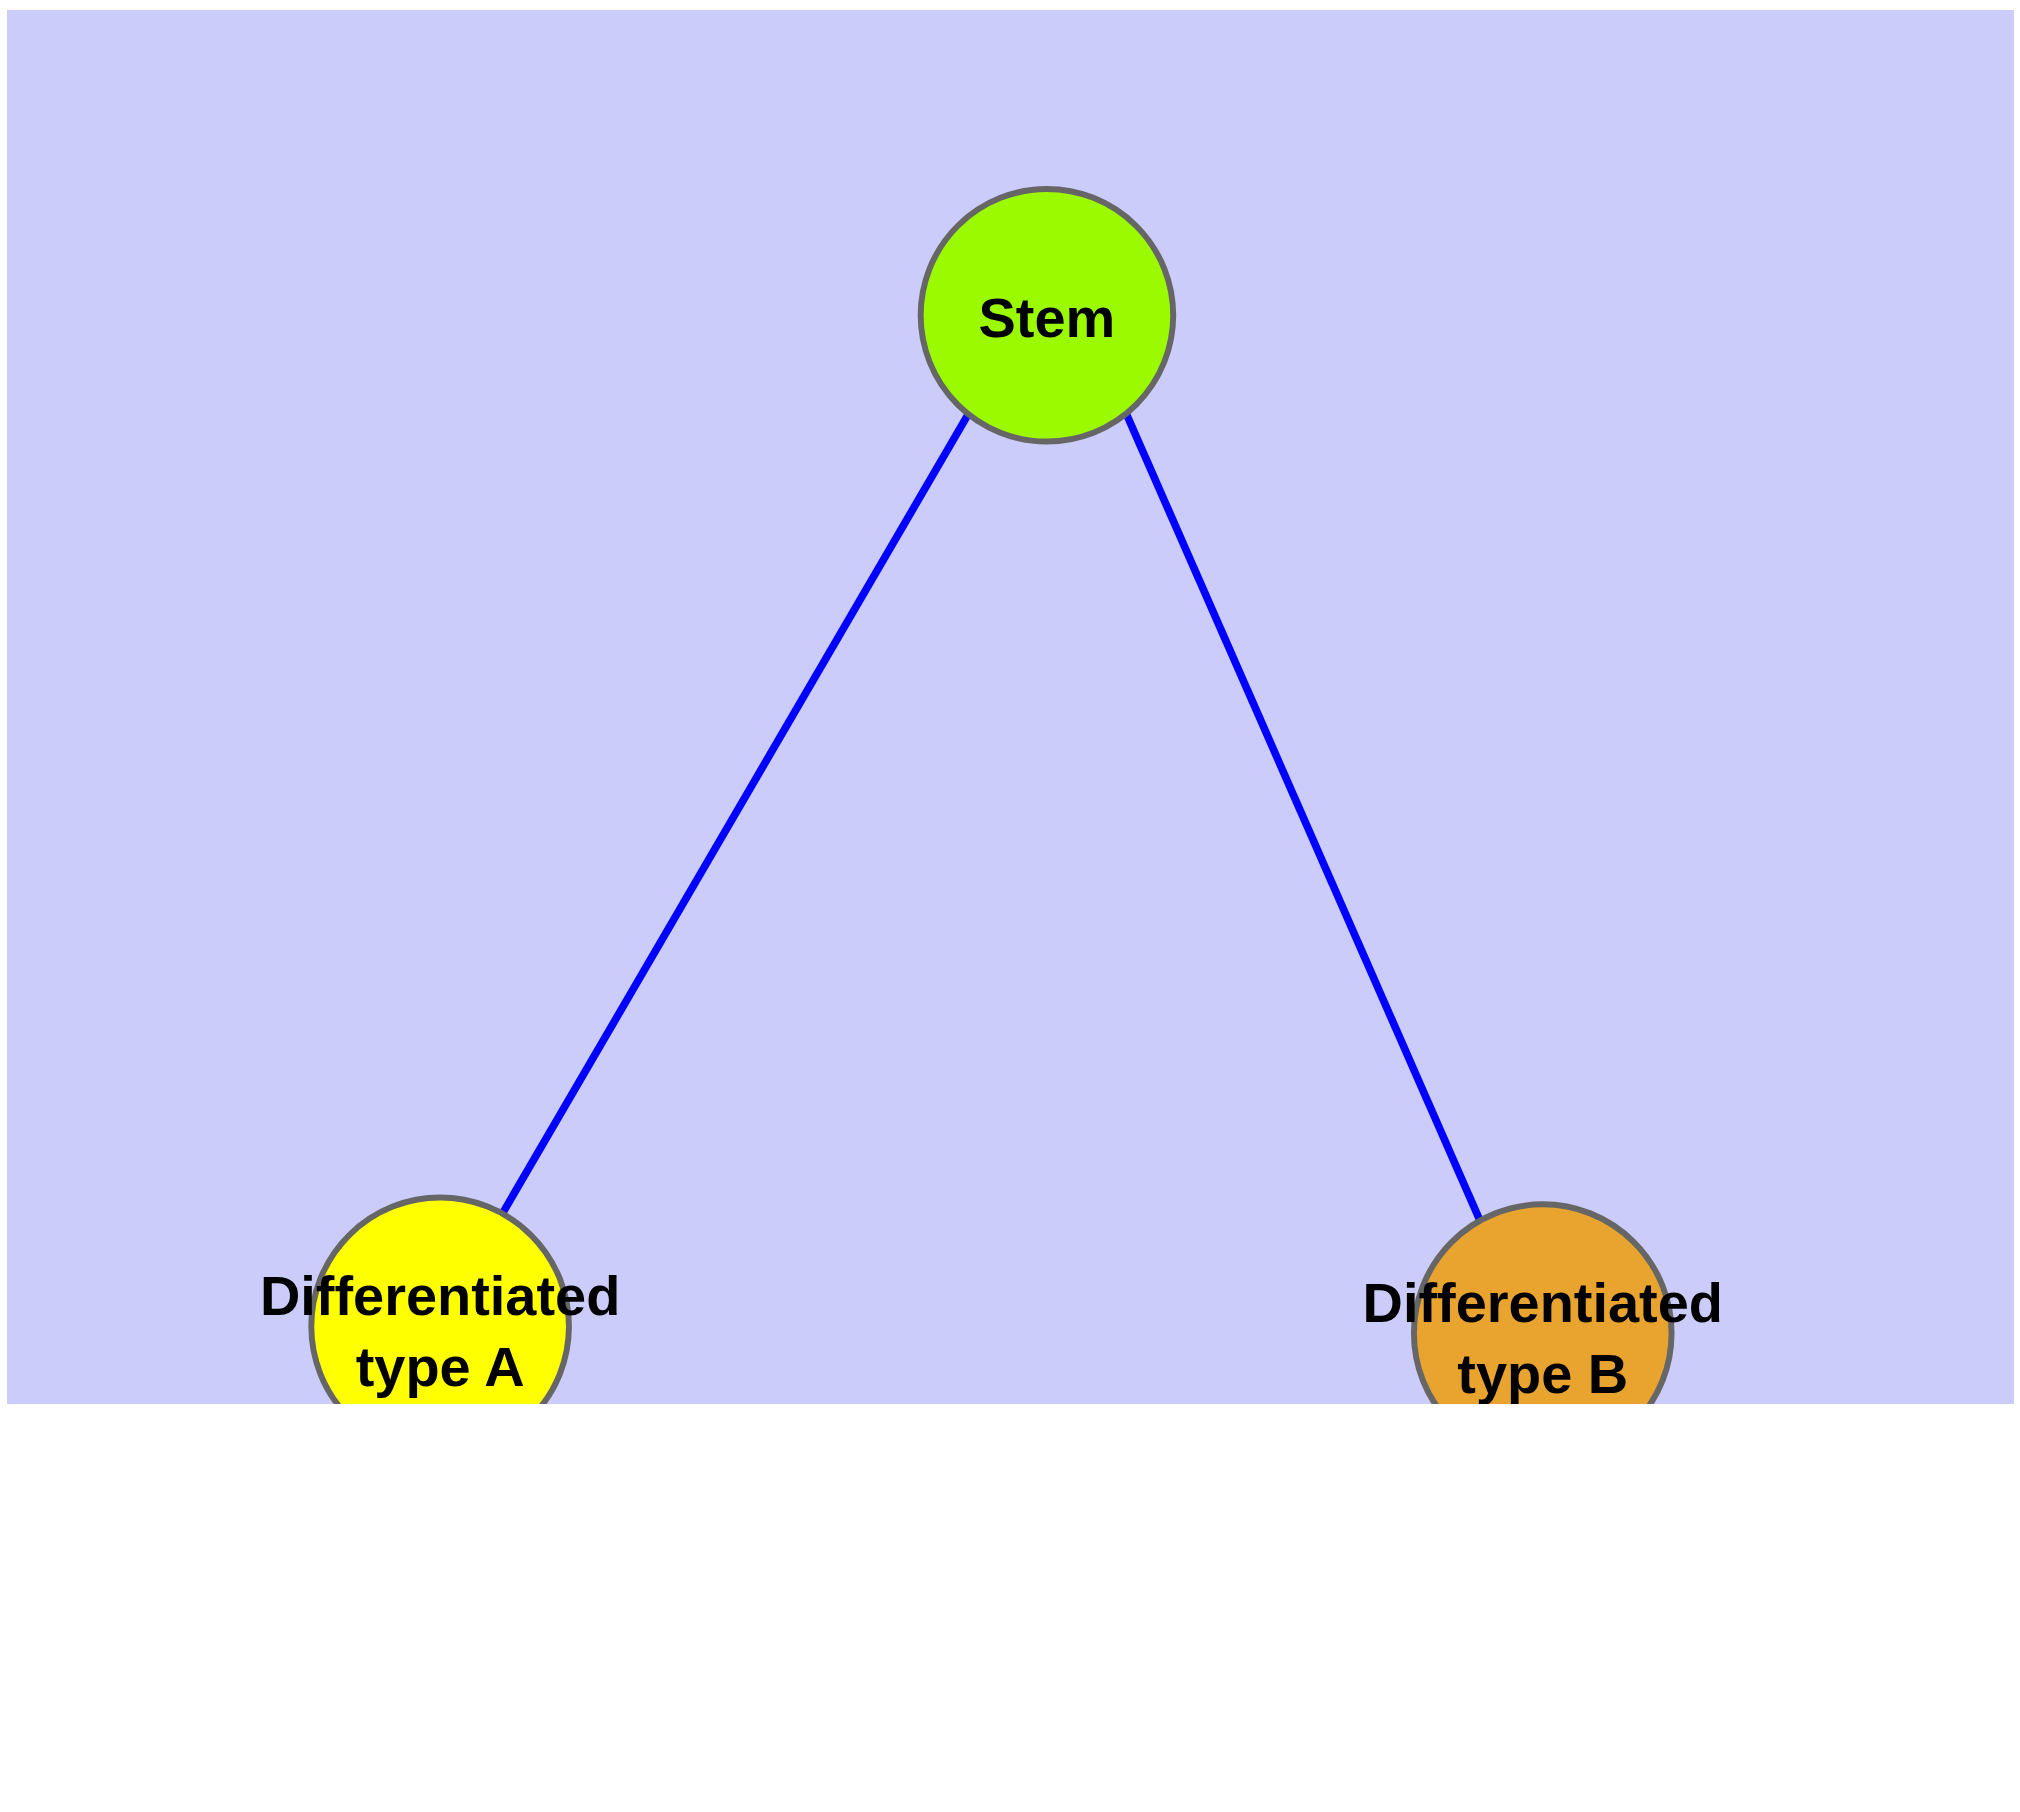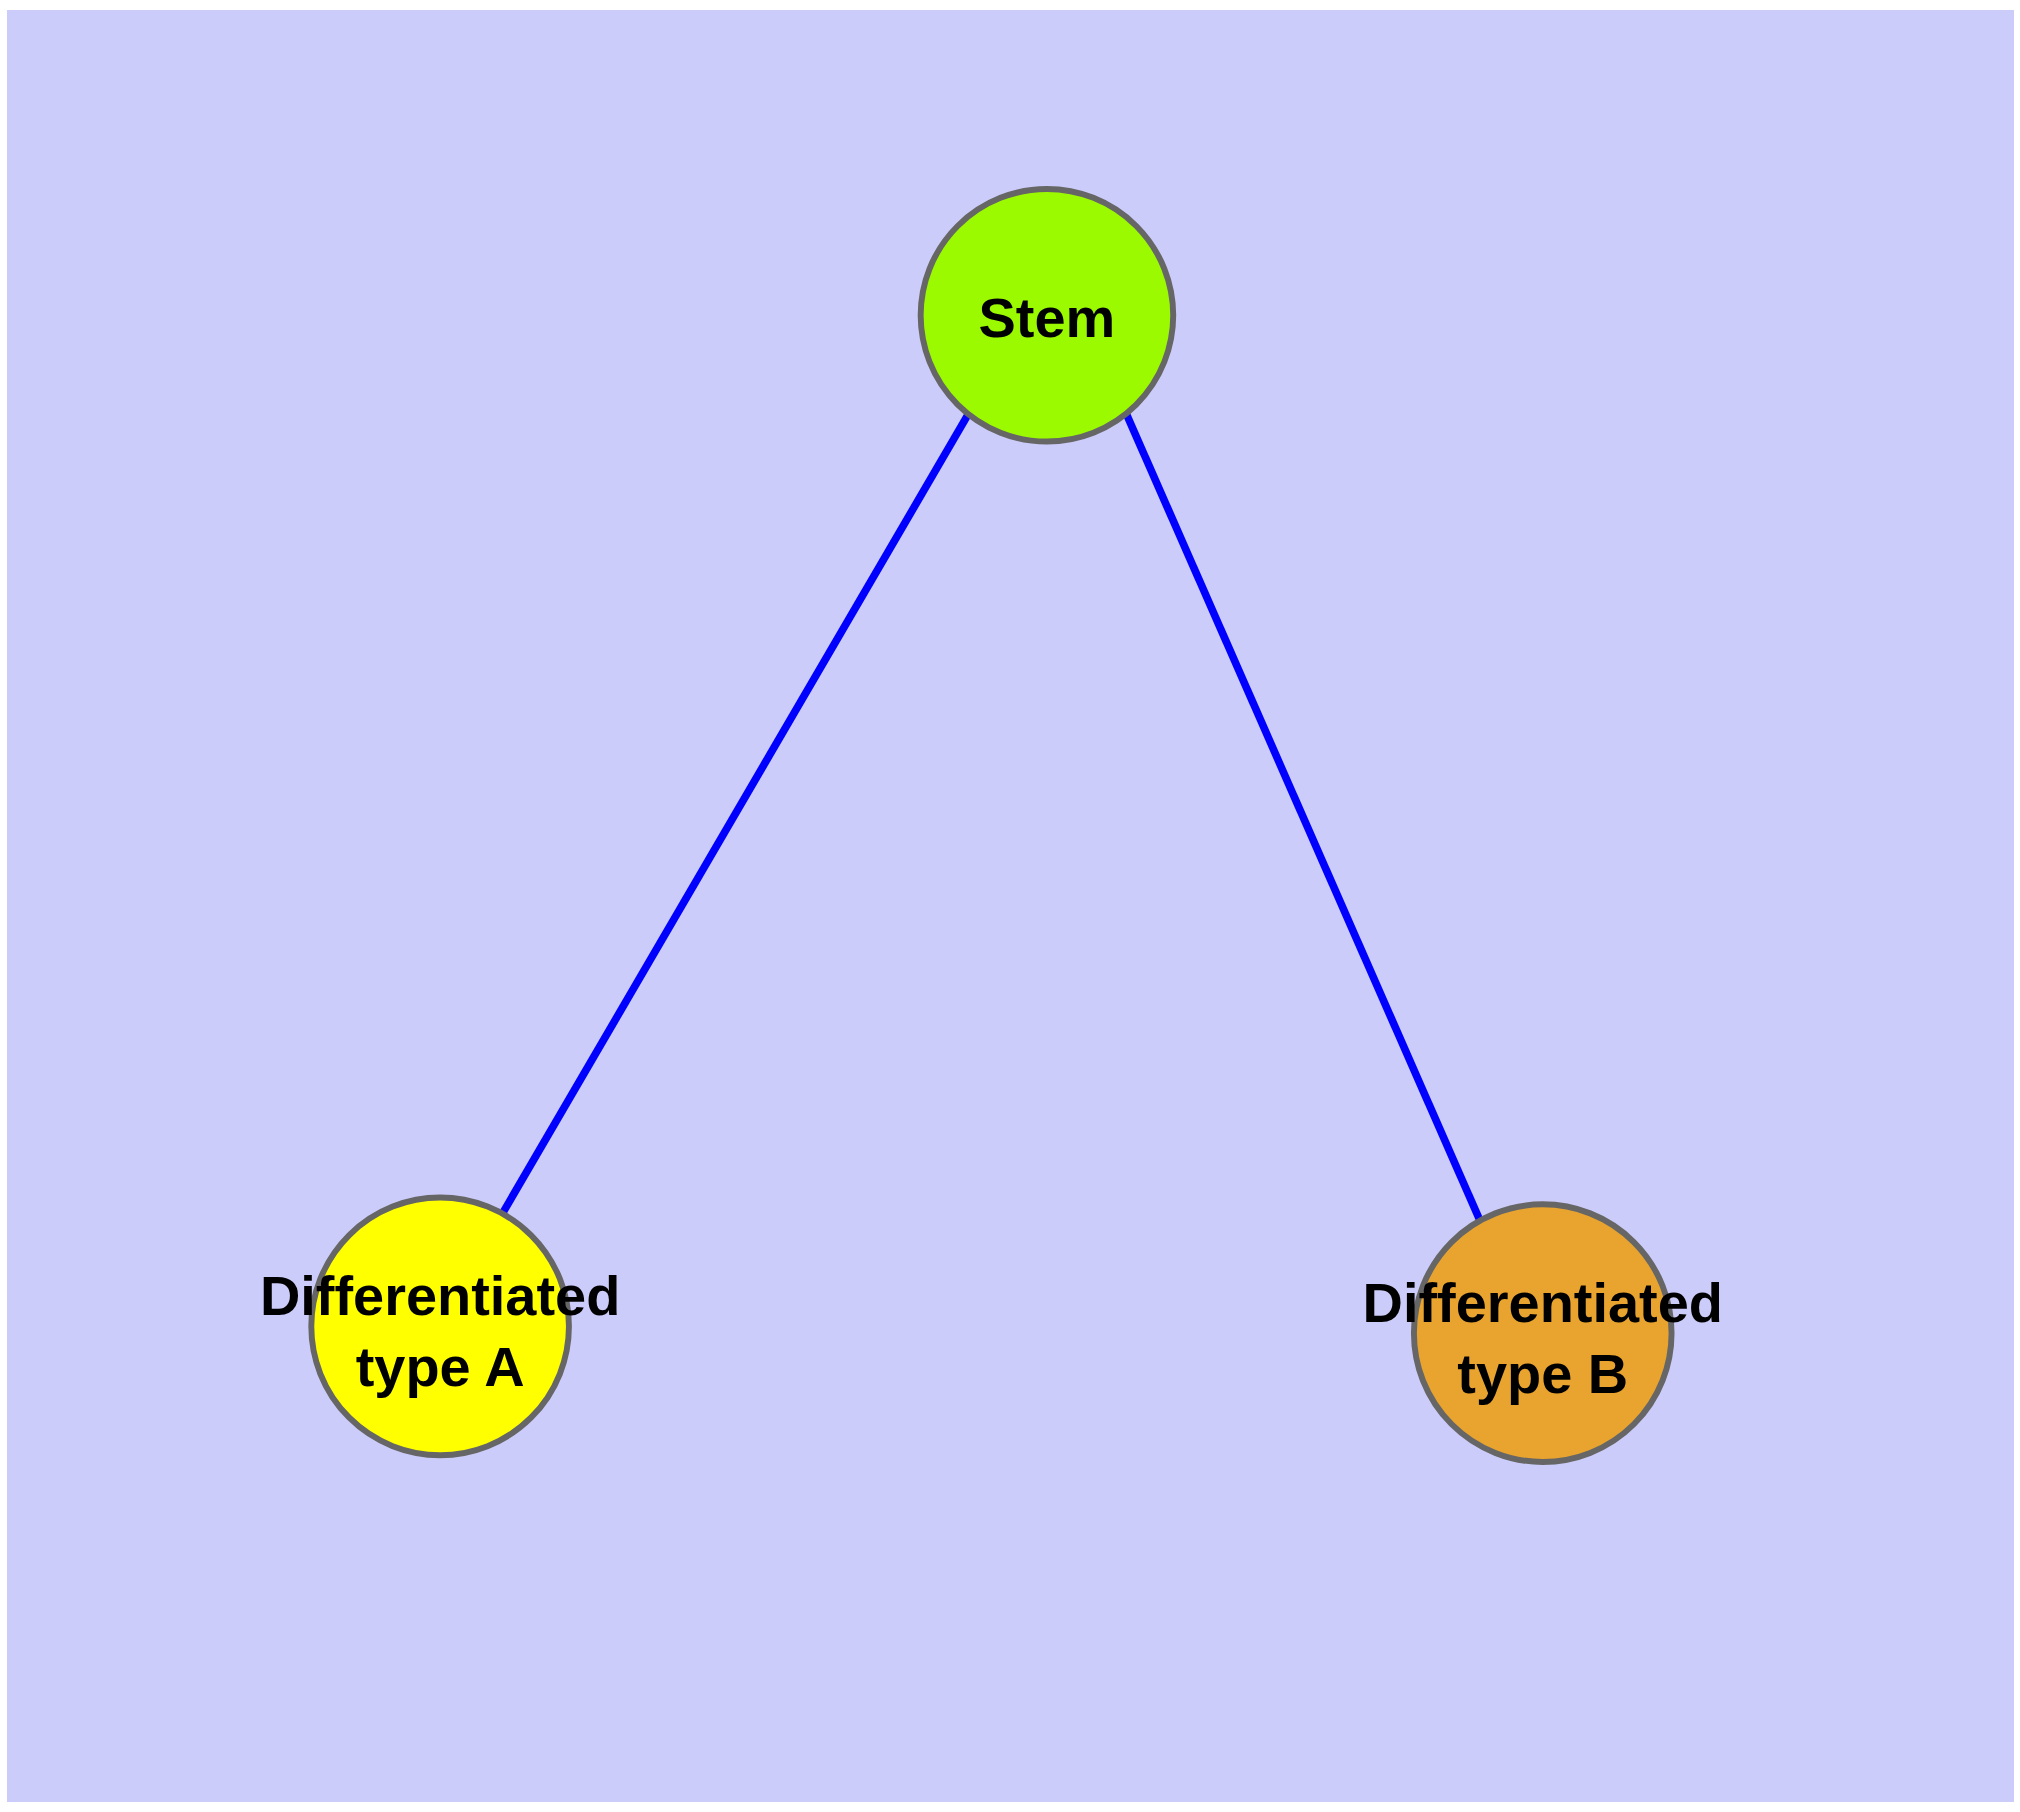--- a/index.html
+++ b/index.html
@@ -3,21 +3,21 @@
 <meta charset="utf-8">
 <style>
   html, body {
     margin: 0;
     padding: 0;
     background: #ffffff;
   }
   #canvas {
     position: relative;
     width: 2021px;
-    height: 1812px;
+    height: 1404px;
     background: #ffffff;
     overflow: hidden;
     font-family: "Liberation Sans", sans-serif;
   }
   #plot-area {
     position: absolute;
     left: 6.8px;
     top: 10.2px;
     width: 2007px;
     height: 1792px;

